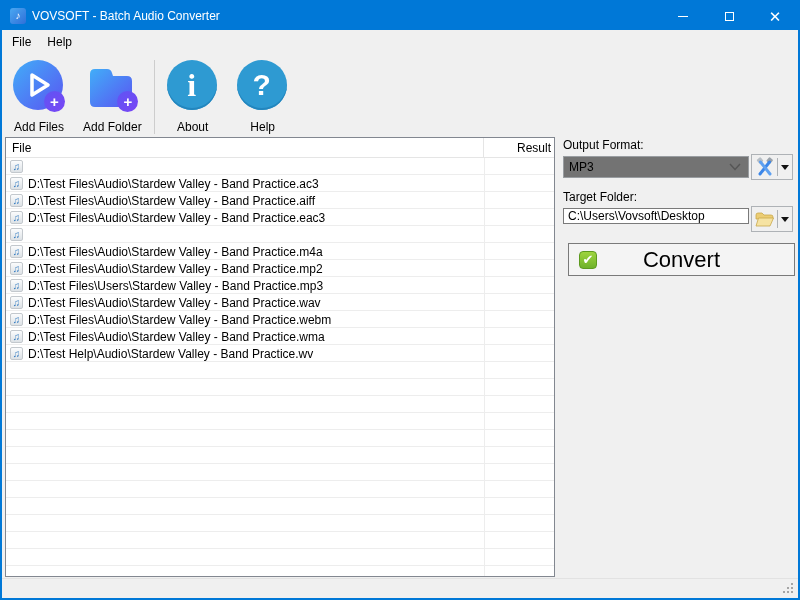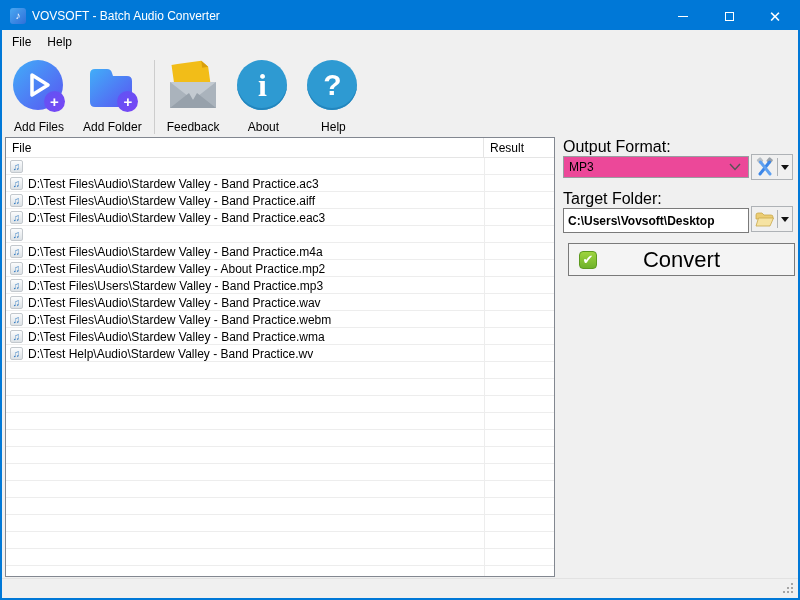--- a/index.html
+++ b/index.html
@@ -47,45 +47,45 @@
   .info-q{ font-weight:bold; font-size:30px; line-height:1; }
 
   
   .main{ position:relative; height:442px; background:#f0f0f0; }
 
   .file-list{ position:absolute; left:3px; top:1px; width:550px; height:440px;
               background:#fff; border:1px solid #828790; }
   .list-header{ height:20px; background:#fff; border-bottom:1px solid #e5e5e5;
                 display:flex; font-size:12px; }
   .hdr-cell-file{ width:478px; padding:3px 0 0 6px; border-right:1px solid #e5e5e5; }
-  .hdr-cell-result{ flex:1; padding:3px 0 0 6px; }
+  .hdr-cell-result{ flex:1; padding:3px 0 0 6px;margin-left:27px; }
   .list-body{ position:relative; height:418px; overflow:hidden;
      background:repeating-linear-gradient(to bottom,#ffffff 0px,#ffffff 16px,#ededed 16px,#ededed 17px); }
   .col-divider{ position:absolute; left:478px; top:0; width:1px; height:100%; background:#ededed; }
   .file-row{ height:17px; display:flex; align-items:center; }
   .cell-file{ width:478px; display:flex; align-items:center; overflow:hidden; white-space:nowrap; }
   .cell-result{ flex:1; padding-left:6px; }
   .music-icon{ flex:0 0 13px; width:13px; height:13px; margin:0 5px 0 4px;
                background:linear-gradient(#fbfcfd,#dde2e6); border:1px solid #c3c8cd;
                border-radius:2px; color:#3a7fc2; font-size:10px; line-height:11px;
                text-align:center; }
 
   
-  .panel-label{ position:absolute; font-size:16px; }
+  .panel-label{ position:absolute; font-size:12px; }
   .lbl-format{ left:561px; top:2px; }
   .lbl-target{ left:561px; top:54px; }
 
   .combo{ position:absolute; left:561px; top:20px; width:186px; height:22px;
-          background:#ec4899; border:1px solid #999da1; display:flex; align-items:center;
+          background:#737373; border:1px solid #999da1; display:flex; align-items:center;
           padding-left:5px; }
   .combo-chevron{ margin-left:auto; margin-right:7px; }
 
-  .text-input{ position:absolute; left:561px; top:72px; width:186px; height:25px;
+  .text-input{ position:absolute; left:561px; top:72px; width:186px; height:16px;
                border:1px solid #7a7a7a; background:#fff; font-family:"Liberation Sans", sans-serif;
-               font-size:12px; padding:0 4px;font-weight:bold; }
+               font-size:12px; padding:0 4px; }
 
   .split-btn{ position:absolute; width:42px; height:26px; background:#f0f0f0;
               border:1px solid #aeb2b6; display:flex; align-items:center; }
   .btn-tools{ left:749px; top:18px; }
   .btn-folder{ left:749px; top:70px; }
   .split-icon{ width:25px; display:flex; justify-content:center; }
   .split-divider{ width:1px; height:18px; background:#aeb2b6; }
   .split-arrow-zone{ flex:1; display:flex; justify-content:center; }
   .tri-down{ width:0; height:0; border-left:4px solid transparent;
              border-right:4px solid transparent; border-top:5px solid #111; }
@@ -156,34 +156,20 @@
           </defs>
           <path d="M3 10 q0-5 5-5 h12 q4 0 5 4 l1 3 h14 q5 0 5 5 v21 q0 5-5 5 h-32 q-5 0-5-5 z" fill="url(#fg)"></path>
         </svg>
         <div class="badge-plus" style="right:0;bottom:0">+</div>
       </div>
       <span class="tool-label">Add Folder</span>
     </div>
 
     <div class="tool-sep"></div>
 
-    <div class="tool-item">
-      <div class="icon52">
-        <svg width="52" height="52" viewBox="0 0 52 52">
-          <g transform="rotate(-8 26 14)">
-            <path d="M12 2 h24 l6 7 v16 h-36 v-23 z" fill="#f2bd18"></path>
-            <path d="M36 2 l6 7 h-6 z" fill="#d99f0b"></path>
-          </g>
-          <path d="M3 22 h46 v23 q0 3 -3 3 h-40 q-3 0 -3 -3 z" fill="#c3cad1"></path>
-          <path d="M3 22 L26 40 L49 22 v26 h-46 z" fill="#aab3bc"></path>
-          <path d="M3 48 L22 33 L26 40 L30 33 L49 48 z" fill="#97a1ab"></path>
-        </svg>
-      </div>
-      <span class="tool-label">Feedback</span>
-    </div>
 
     <div class="tool-item">
       <div class="icon52">
         <div class="info-circle">
             <span class="info-i">i</span>
           </div>
       </div>
       <span class="tool-label">About</span>
     </div>
 
@@ -250,21 +236,21 @@
         <div class="cell-file">
           <span class="music-icon">♫</span>
           <span>D:\Test Files\Audio\Stardew Valley - Band Practice.m4a</span>
         </div>
         <div class="cell-result"></div>
       </div>
 
       <div class="file-row">
         <div class="cell-file">
           <span class="music-icon">♫</span>
-          <span>D:\Test Files\Audio\Stardew Valley - About Practice.mp2</span>
+          <span>D:\Test Files\Audio\Stardew Valley - Band Practice.mp2</span>
         </div>
         <div class="cell-result"></div>
       </div>
 
       <div class="file-row">
         <div class="cell-file">
           <span class="music-icon">♫</span>
           <span>D:\Test Files\Users\Stardew Valley - Band Practice.mp3</span>
         </div>
         <div class="cell-result"></div>

